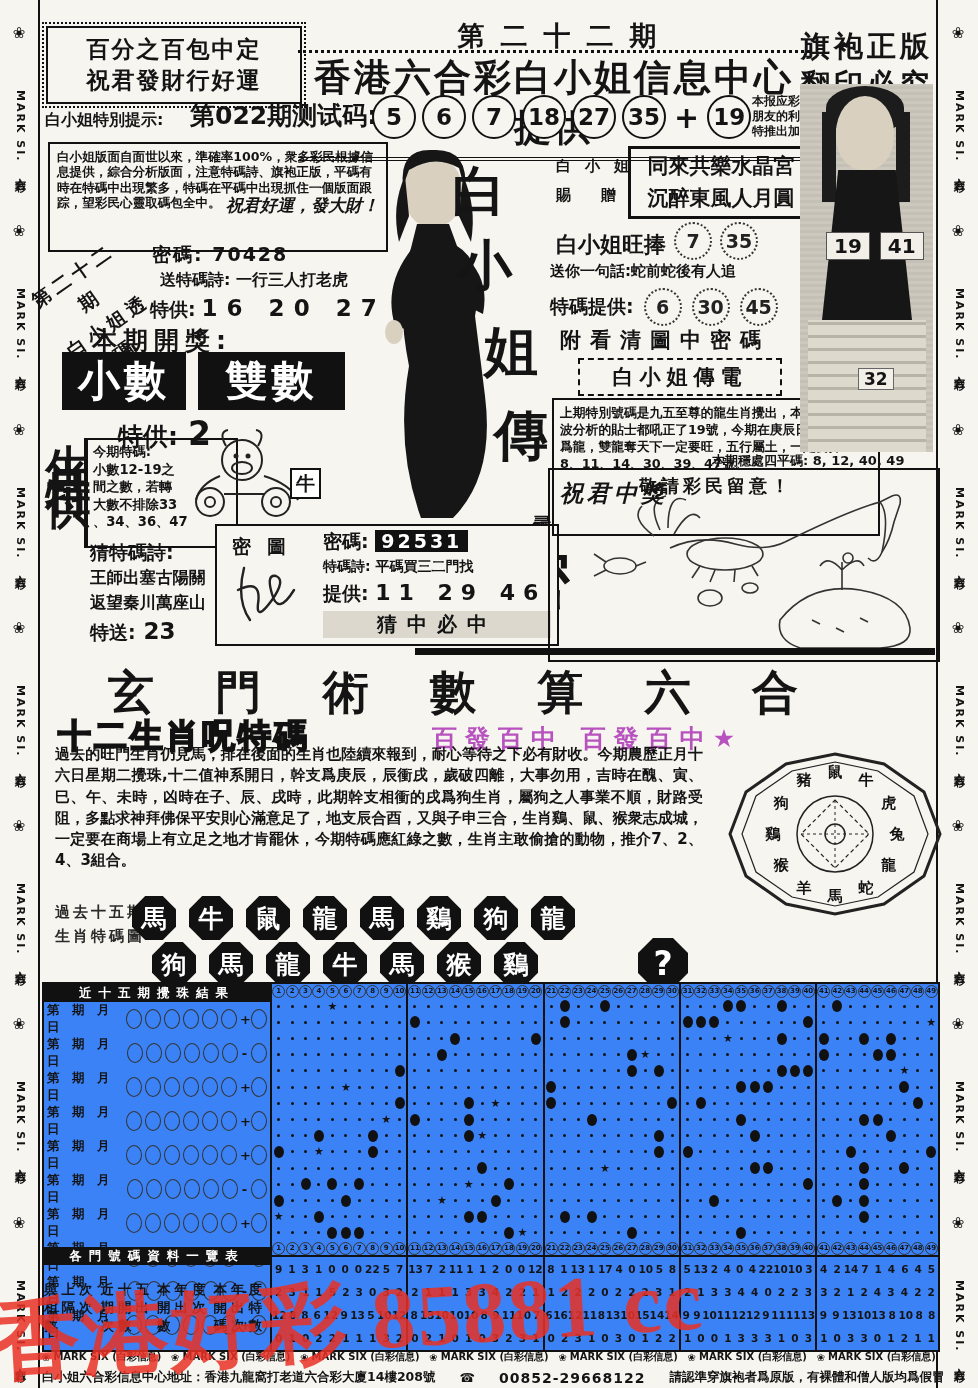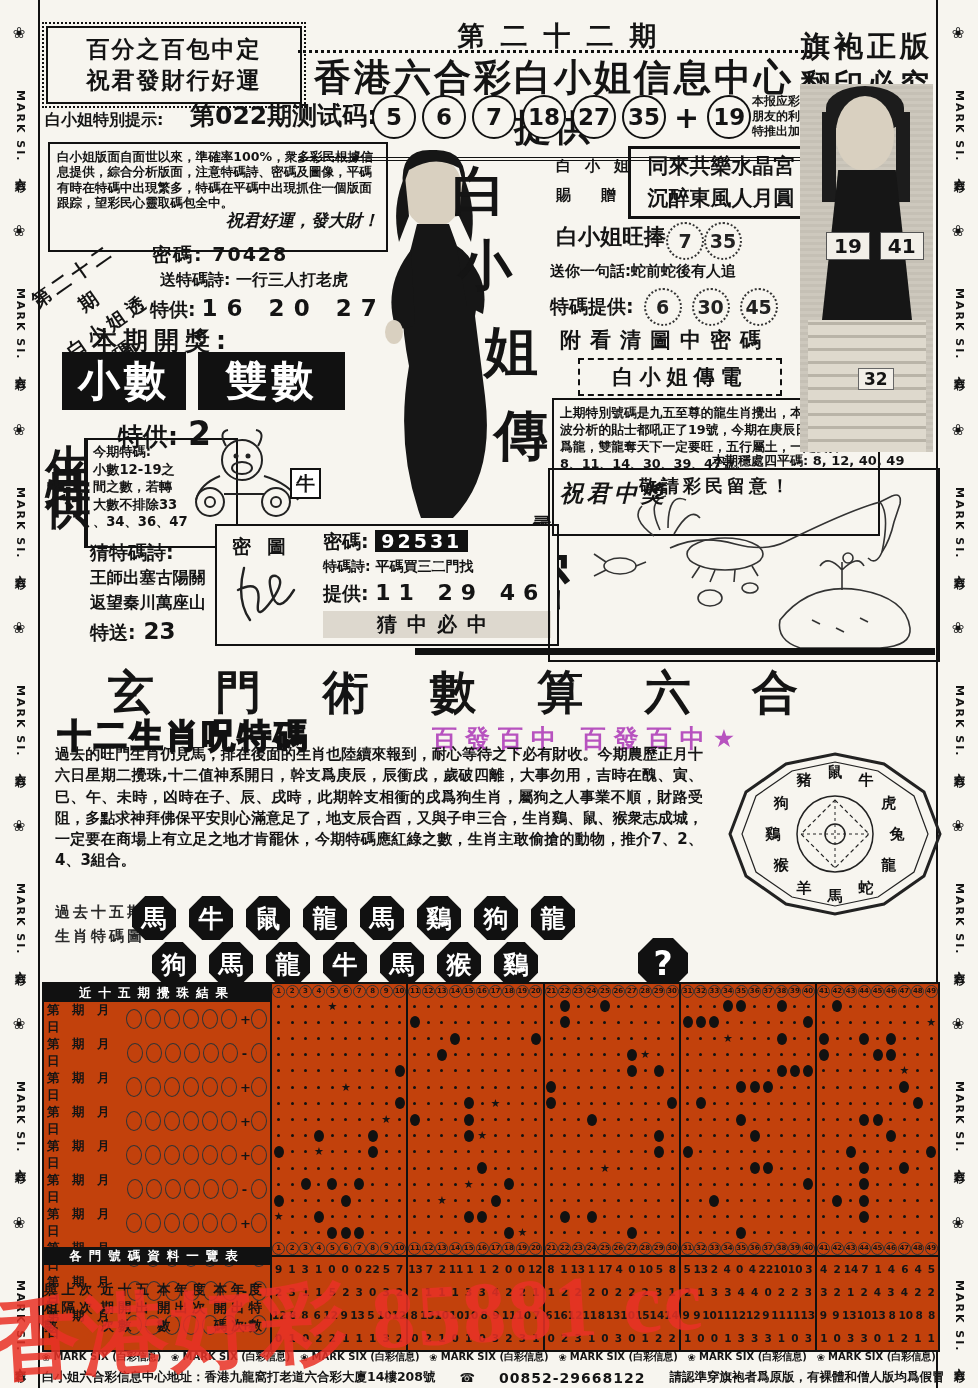--- a/index.html
+++ b/index.html
@@ -75,21 +75,21 @@
   .sec-mima .inv{background:#111;color:#fff;padding:0 6px;letter-spacing:3px;}
   .sec-shi{font-size:14px;font-weight:700;margin-top:3px;}
   .sec-tg{font-size:19px;font-weight:700;margin-top:4px;}
   .sec-tg .nums{font-size:22px;font-weight:900;letter-spacing:8px;}
   .sec-sure{font-size:20px;font-weight:900;letter-spacing:10px;margin-top:4px;text-align:center;background:#ddd8ce;}
 
   
   .gift{left:556px;top:152px;font-size:15px;font-weight:700;line-height:1.9;}
   .gift .g1{letter-spacing:14px;} .gift .g2{letter-spacing:30px;text-align:right;}
   .couplet{left:628px;top:146px;width:180px;border:3px solid #111;text-align:center;font-size:21px;font-weight:900;line-height:1.5;padding:2px 0;}
-  .wang{left:556px;top:222px;font-size:22px;font-weight:700;display:flex;align-items:flex-start;}
+  .wang{left:556px;top:222px;font-size:22px;font-weight:700;display:flex;align-items:flex-end;gap:8px;}
   .stamp-c{width:34px;height:34px;border:2px dotted #333;border-radius:50%;display:flex;align-items:center;justify-content:center;
       font-size:19px;font-weight:900;color:#222;}
   .saying{left:550px;top:262px;font-size:15px;font-weight:700;}
   .tema{left:550px;top:288px;font-size:19px;font-weight:700;display:flex;align-items:center;gap:10px;}
   .see{left:560px;top:326px;font-size:21px;font-weight:700;letter-spacing:9px;}
   .dian{left:578px;top:358px;width:200px;border:2px dashed #111;text-align:center;font-size:21px;font-weight:900;letter-spacing:6px;padding:3px 0;}
   .analysis{left:552px;top:398px;width:312px;height:126px;border:2px solid #111;padding:4px 6px;font-size:12.8px;font-weight:700;line-height:1.33;}
   .analysis .att{font-size:18px;font-weight:900;text-align:center;letter-spacing:4px;margin-top:2px;}
   .pingma{left:712px;top:452px;font-size:13px;font-weight:700;}
   .congrats{left:548px;top:468px;width:388px;height:190px;border:2px solid #111;}
@@ -115,21 +115,21 @@
       color:#737373;-webkit-text-stroke:1.8px #111;text-shadow:0 0 1px #111;}
   .z-stamp{left:432px;top:722px;font-size:25px;font-weight:900;letter-spacing:8px;color:#a21caf;opacity:.75;}
   .z-par{left:55px;top:744px;width:648px;font-size:15px;font-weight:600;line-height:1.42;text-align:justify;}
   .badge-label{left:55px;top:900px;font-size:15px;font-weight:900;letter-spacing:3px;line-height:1.6;color:#2a2a2a;}
   .badges{position:absolute;display:flex;gap:13px;}
   .badge{width:44px;height:44px;background:#111;color:#fff;display:flex;align-items:center;justify-content:center;
       font-size:25px;font-weight:900;clip-path:polygon(30% 0,70% 0,100% 30%,100% 70%,70% 100%,30% 100%,0 70%,0 30%);}
   .qbadge{left:638px;top:938px;width:50px;height:50px;font-size:33px;}
 
   
-  .bottom{left:42px;top:982px;width:894px;height:366px;border:2px solid #111;display:flex;background:#c2410c;}
+  .bottom{left:42px;top:982px;width:894px;height:366px;border:2px solid #111;display:flex;background:#3b82f6;}
   .lpanel{width:226px;flex:none;display:flex;flex-direction:column;border-right:2px solid #111;}
   .hbar{background:#111;color:#fff;font-size:12.5px;font-weight:900;letter-spacing:7px;text-align:center;height:18px;line-height:18px;flex:none;}
   .rrows{flex:none;height:245px;display:flex;flex-direction:column;justify-content:space-around;padding:0 3px;}
   .rrow{display:flex;align-items:center;gap:3px;font-size:12.5px;font-weight:700;}
   .rrow .lab{letter-spacing:0;margin-right:2px;}
   .oc{width:14px;height:18px;border:1.6px solid #333;border-radius:50%;flex:none;}
   .rsign{font-size:13px;font-weight:900;width:8px;text-align:center;}
   .statlabs{flex:1;display:flex;flex-direction:row;font-family:Liberation Serif, serif;}
   .statlab{flex:1;display:flex;align-items:center;justify-content:center;font-size:13.5px;font-weight:800;letter-spacing:4px;}
 
@@ -215,21 +215,21 @@
       <div class="tc-plus">+</div>
       <div class="num-circle">19</div>
     </div>
   <div class="abs tc-note">
     <div>本报应彩民</div>
     <div>朋友的利益,</div>
     <div>特推出加强版</div>
   </div>
 
   <div class="abs intro-box">
-    <span>白小姐版面自面世以來，準確率100%，衆多彩民根據信息提供，綜合分析版面，注意特碼詩、密碼及圖像，平碼有時在特碼中出現繁多，特碼在平碼中出現抓住一個版面跟踪，望彩民心靈取碼包全中。</span>
+    <span>白小姐版面自面世以來，準確率100%，衆多彩民根據信息提供，綜合分析版面，注意特碼詩、旗袍正版，平碼有時在特碼中出現繁多，特碼在平碼中出現抓住一個版面跟踪，望彩民心靈取碼包全中。</span>
     <span class="wish">祝君好運，發大財！</span>
   </div>
   <div class="abs touma-diag">
     <div>第二十二期</div>
     <div>白小姐透碼</div>
   </div>
   <div class="abs l-mima">密碼: 70428</div>
   <div class="abs l-shi">送特碼詩: 一行三人打老虎</div>
   <div class="abs l-tg">
     <span>特供:</span><span class="nums">16 20 27 48</span>

